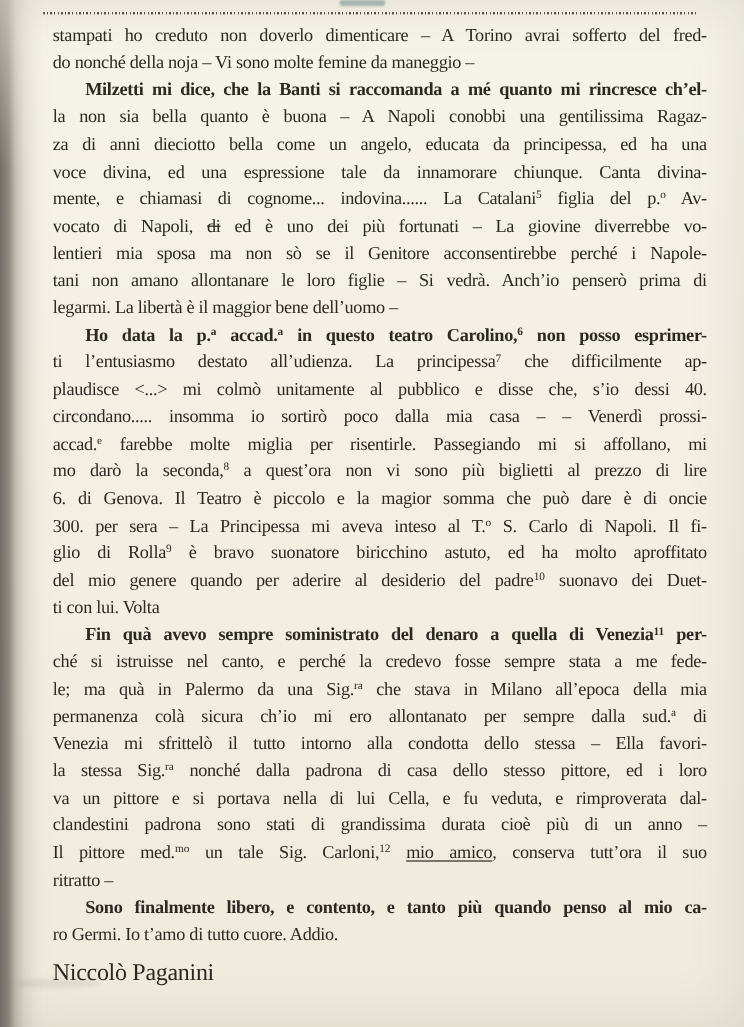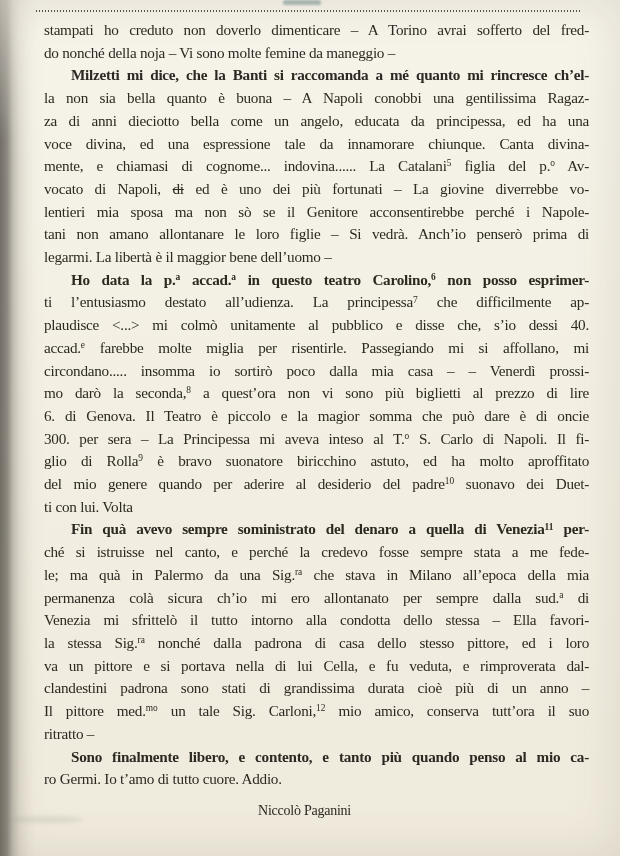--- a/index.html
+++ b/index.html
@@ -57,26 +57,26 @@
   .line { text-align: justify; text-align-last: justify; }
   .line.last { text-align-last: left; }
   .line.indent { text-indent: 27px; font-weight: bold; }
   .sup {
     font-size: 0.62em;
     position: relative; top: -0.52em;
     line-height: 0;
     letter-spacing: 0;
   }
   .strike { text-decoration: line-through; text-decoration-thickness: 1px; }
-  .und { text-underline-offset: 2px; }
+  .und { text-decoration: underline; text-underline-offset: 2px; }
   .signature {
-    text-align: center;
+    text-align: left;
     padding-right: 24px;
     margin-top: 9px;
-    font-size: 14px;
+    font-size: 20px;
   }
 </style>
 </head>
 <body>
 
 <div class="gutter"></div>
 <div class="gutter-fade-top"></div>
 <div class="dotted-rule"></div>
 <div class="header-artifact"></div>
 <div class="smudge"></div>
@@ -95,22 +95,22 @@
         <div class="line">mente, e chiamasi di cognome... indovina...... La Catalani<span class="sup">5</span> figlia del p.<span class="sup">o</span> Av-</div>
         <div class="line">vocato di Napoli, <span class="strike">di</span> ed è uno dei più fortunati – La giovine diverrebbe vo-</div>
         <div class="line">lentieri mia sposa ma non sò se il Genitore acconsentirebbe perché i Napole-</div>
         <div class="line">tani non amano allontanare le loro figlie – Si vedrà. Anch’io penserò prima di</div>
         <div class="line last">legarmi. La libertà è il maggior bene dell’uomo –</div>
       </div>
       <div class="para">
         <div class="line indent">Ho data la p.<span class="sup">a</span> accad.<span class="sup">a</span> in questo teatro Carolino,<span class="sup">6</span> non posso esprimer-</div>
         <div class="line">ti l’entusiasmo destato all’udienza. La principessa<span class="sup">7</span> che difficilmente ap-</div>
         <div class="line">plaudisce &lt;...&gt; mi colmò unitamente al pubblico e disse che, s’io dessi 40.</div>
+        <div class="line">circondano..... insomma io sortirò poco dalla mia casa – – Venerdì prossi-</div>
         <div class="line">accad.<span class="sup">e</span> farebbe molte miglia per risentirle. Passegiando mi si affollano, mi</div>
-        <div class="line">circondano..... insomma io sortirò poco dalla mia casa – – Venerdì prossi-</div>
         <div class="line">mo darò la seconda,<span class="sup">8</span> a quest’ora non vi sono più biglietti al prezzo di lire</div>
         <div class="line">6. di Genova. Il Teatro è piccolo e la magior somma che può dare è di oncie</div>
         <div class="line">300. per sera – La Principessa mi aveva inteso al T.<span class="sup">o</span> S. Carlo di Napoli. Il fi-</div>
         <div class="line">glio di Rolla<span class="sup">9</span> è bravo suonatore biricchino astuto, ed ha molto aproffitato</div>
         <div class="line">del mio genere quando per aderire al desiderio del padre<span class="sup">10</span> suonavo dei Duet-</div>
         <div class="line last">ti con lui. Volta</div>
       </div>
       <div class="para">
         <div class="line indent">Fin quà avevo sempre soministrato del denaro a quella di Venezia<span class="sup">11</span> per-</div>
         <div class="line">ché si istruisse nel canto, e perché la credevo fosse sempre stata a me fede-</div>

